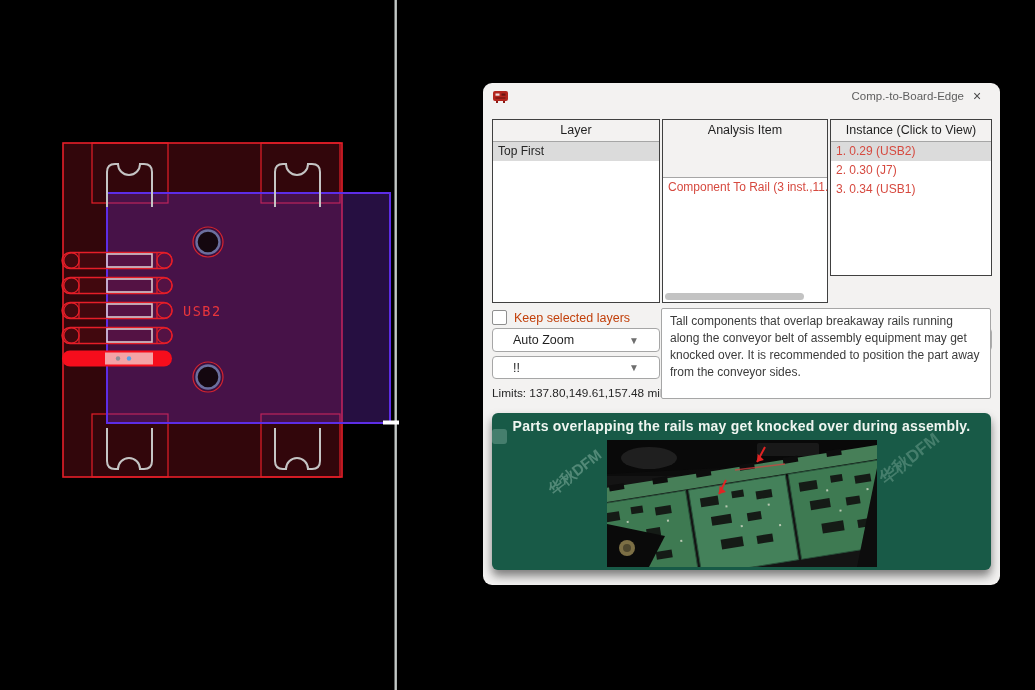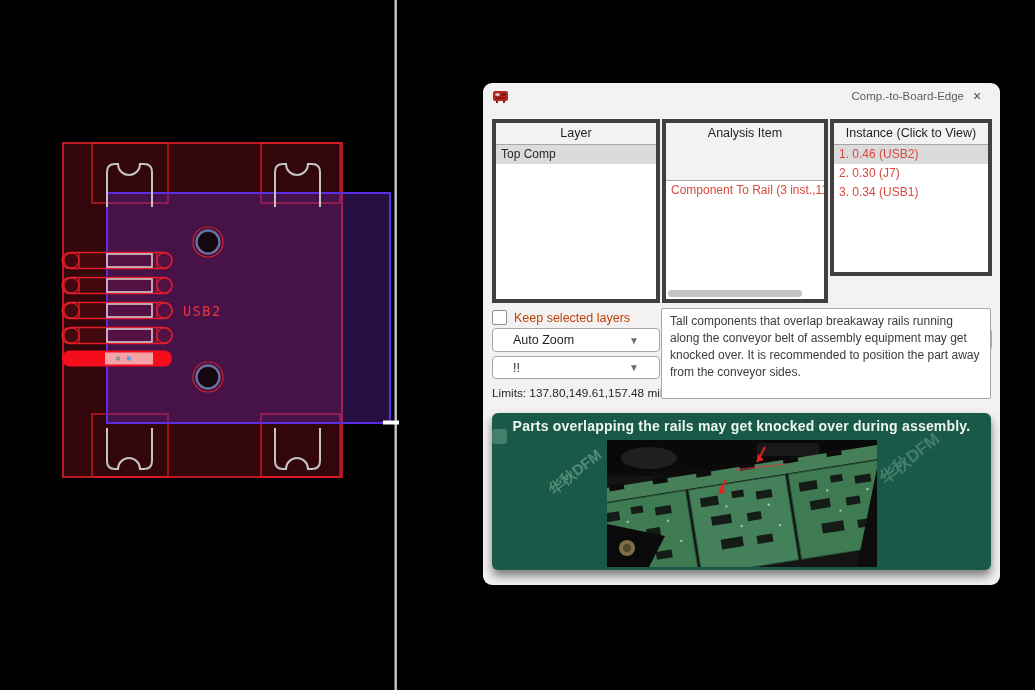--- a/index.html
+++ b/index.html
@@ -7,21 +7,21 @@
   .screen{position:relative;width:1035px;height:690px;background:#000;}
   .pcb-svg{position:absolute;left:0;top:0;}
   
   .dialog{position:absolute;left:483px;top:83px;width:517px;height:502px;background:#f3f2f1;
     border-radius:9px;box-shadow:0 10px 30px rgba(0,0,0,.65), 0 0 0 1px rgba(0,0,0,.25);}
   .titlebar{position:absolute;left:0;top:0;width:100%;height:25px;display:flex;align-items:center;
     padding:0 10px;box-sizing:border-box;}
   .app-icon{width:16px;height:13px;display:inline-block;margin-right:8px;}
   .title{font-size:11.5px;color:#5e5e5e;flex:1;text-align:right;}
   .close{font-size:14px;color:#4a4a4a;width:26px;text-align:center;cursor:pointer;line-height:14px;}
-  .colbox{position:absolute;border:4px solid #404040;background:#f3f2f1;box-sizing:border-box;
+  .colbox{position:absolute;border:1px solid #404040;background:#f3f2f1;box-sizing:border-box;
     display:flex;flex-direction:column;}
   .colhead{height:21px;line-height:21px;text-align:center;font-size:12.5px;color:#1f1f1f;}
   .list{flex:1;background:#fff;border-top:1px solid #a6a6a6;overflow:hidden;position:relative;}
   .row{height:19px;line-height:19px;font-size:12px;padding:0 5px;white-space:nowrap;overflow:hidden;cursor:pointer;}
   .row.dark{color:#262626;}
   .row.red{color:#d6493f;}
   .row.sel{background:#dbdbdb;}
   .hscroll{position:absolute;left:2px;bottom:2px;width:85%;height:7px;background:#c3c3c3;border-radius:4px;}
   .navrow{position:absolute;display:flex;gap:4px;}
   .navbtn{flex:1;height:21px;background:linear-gradient(#fcfcfc,#ececec);border:1px solid #acacac;
@@ -137,36 +137,36 @@
           <rect x="10" y="11" width="2" height="2" fill="#8a1a14"></rect>
         </svg>
       </span>
       <span class="title">Comp.-to-Board-Edge</span>
       <span class="close">×</span>
     </div>
 
     <div class="colbox" style="left:9px;top:36px;width:168px;height:184px;">
       <div class="colhead">Layer</div>
       <div class="list">
-        <div class="row dark sel">Top Comp</div>
+        <div class="row dark sel">Top First</div>
       </div>
     </div>
 
     <div class="colbox" style="left:179px;top:36px;width:166px;height:184px;gap:36px;">
       <div class="colhead">Analysis Item</div>
       <div class="list">
         <div class="row red">Component To Rail (3 inst.,11.42</div>
         <div class="hscroll"></div>
       </div>
     </div>
 
     <div class="colbox" style="left:347px;top:36px;width:162px;height:157px;">
       <div class="colhead">Instance (Click to View)</div>
       <div class="list">
-        <div class="row red sel">1. 0.46 (USB2)</div>
+        <div class="row red sel">1. 0.29 (USB2)</div>
         <div class="row red">2. 0.30 (J7)</div>
         <div class="row red">3. 0.34 (USB1)</div>
       </div>
     </div>
 
     <div class="navrow" style="left:347px;top:199px;width:162px;margin-top:46px;">
       <div class="navbtn">First</div>
       <div class="navbtn">&lt;</div>
       <div class="navbtn">&gt;</div>
       <div class="navbtn">Last</div>

